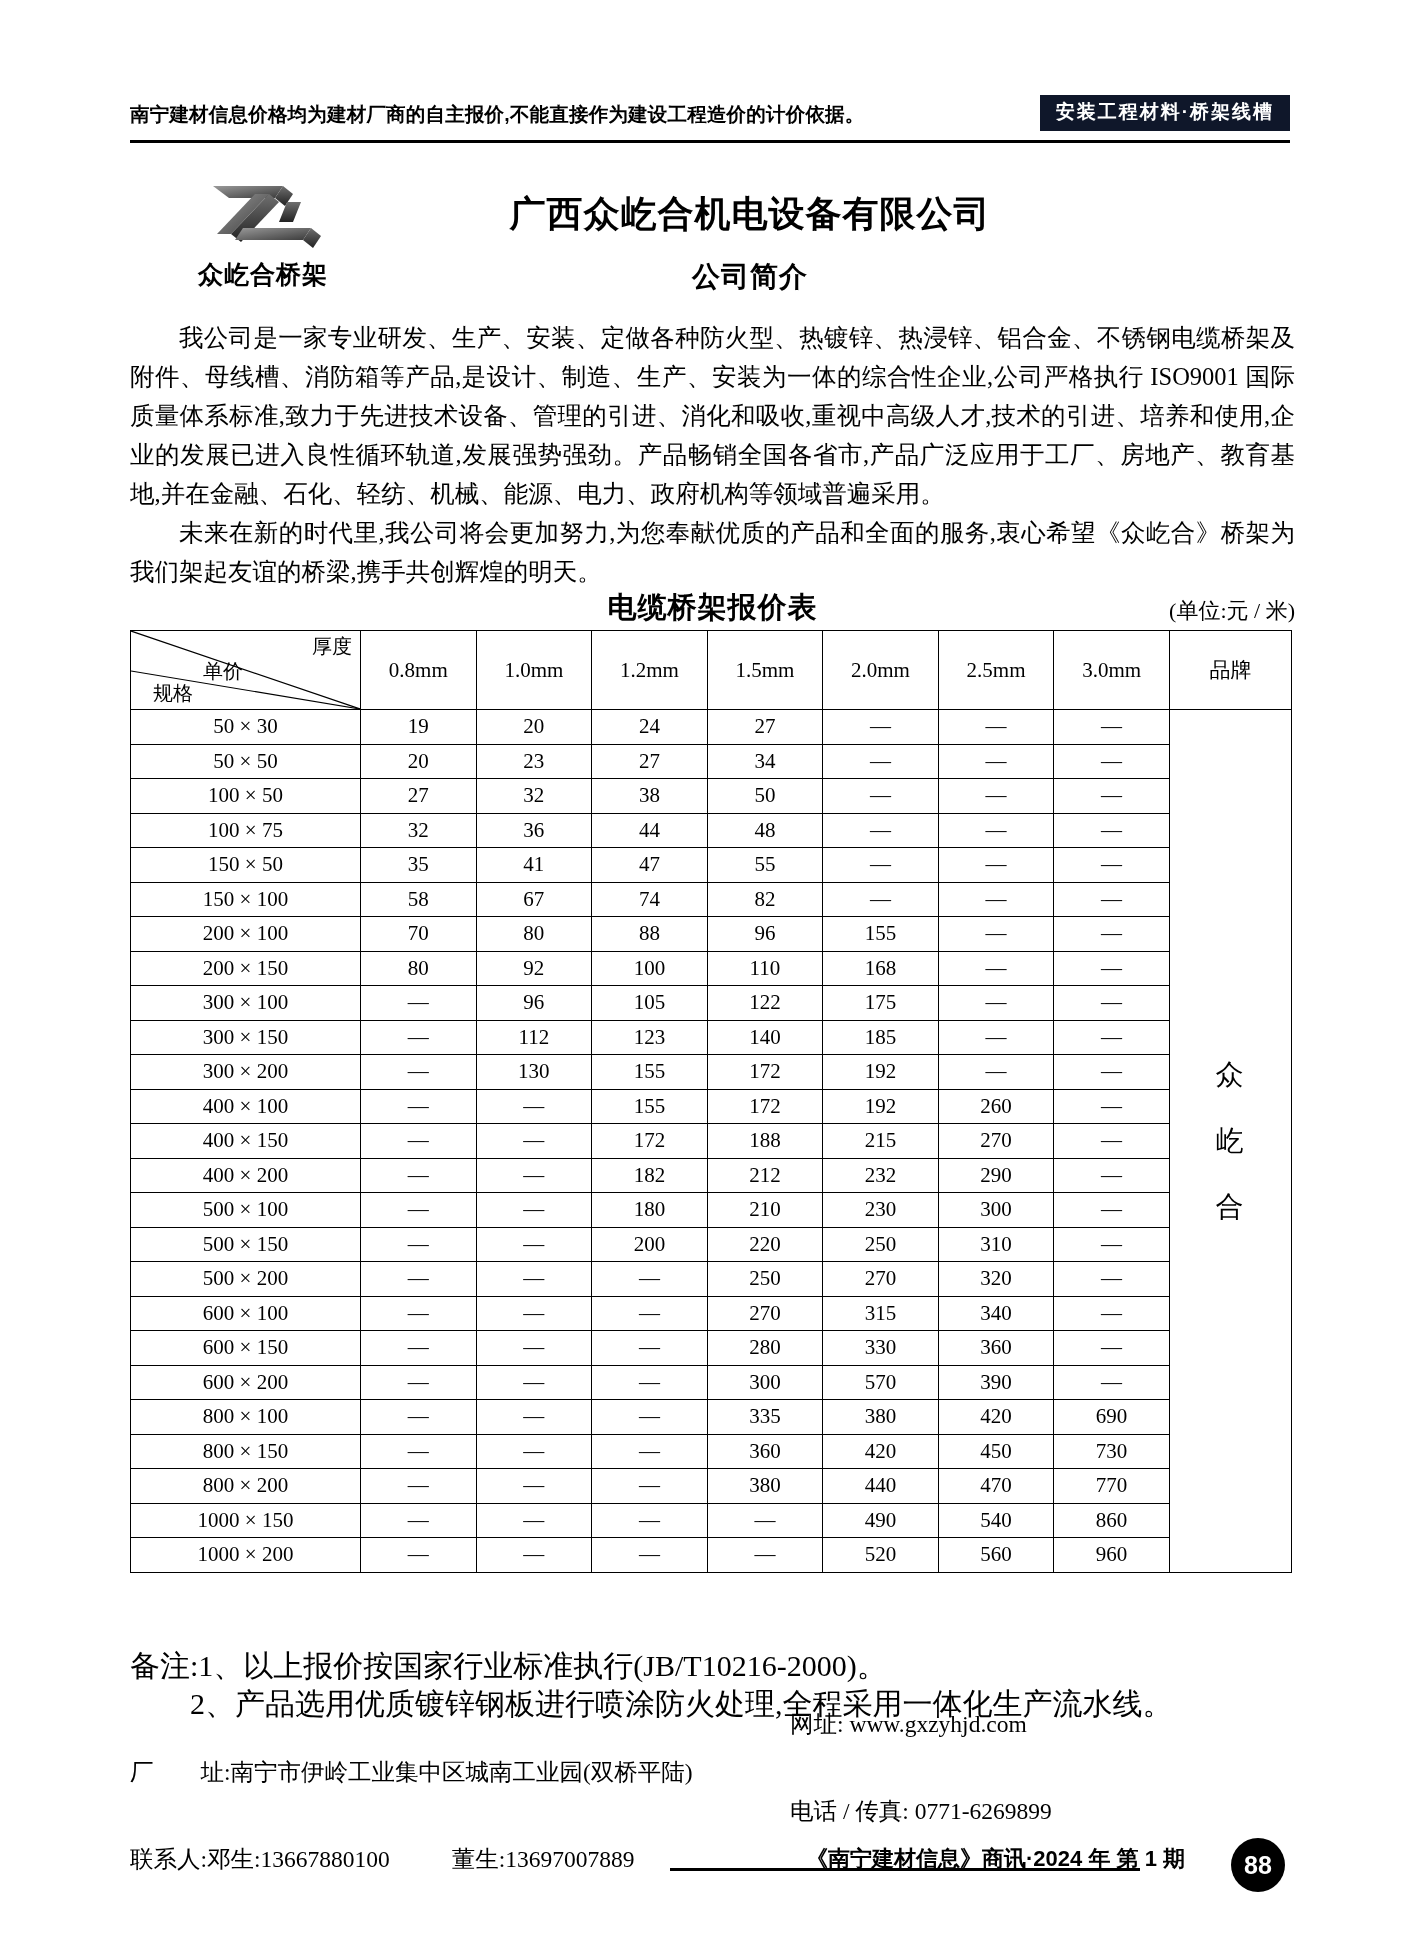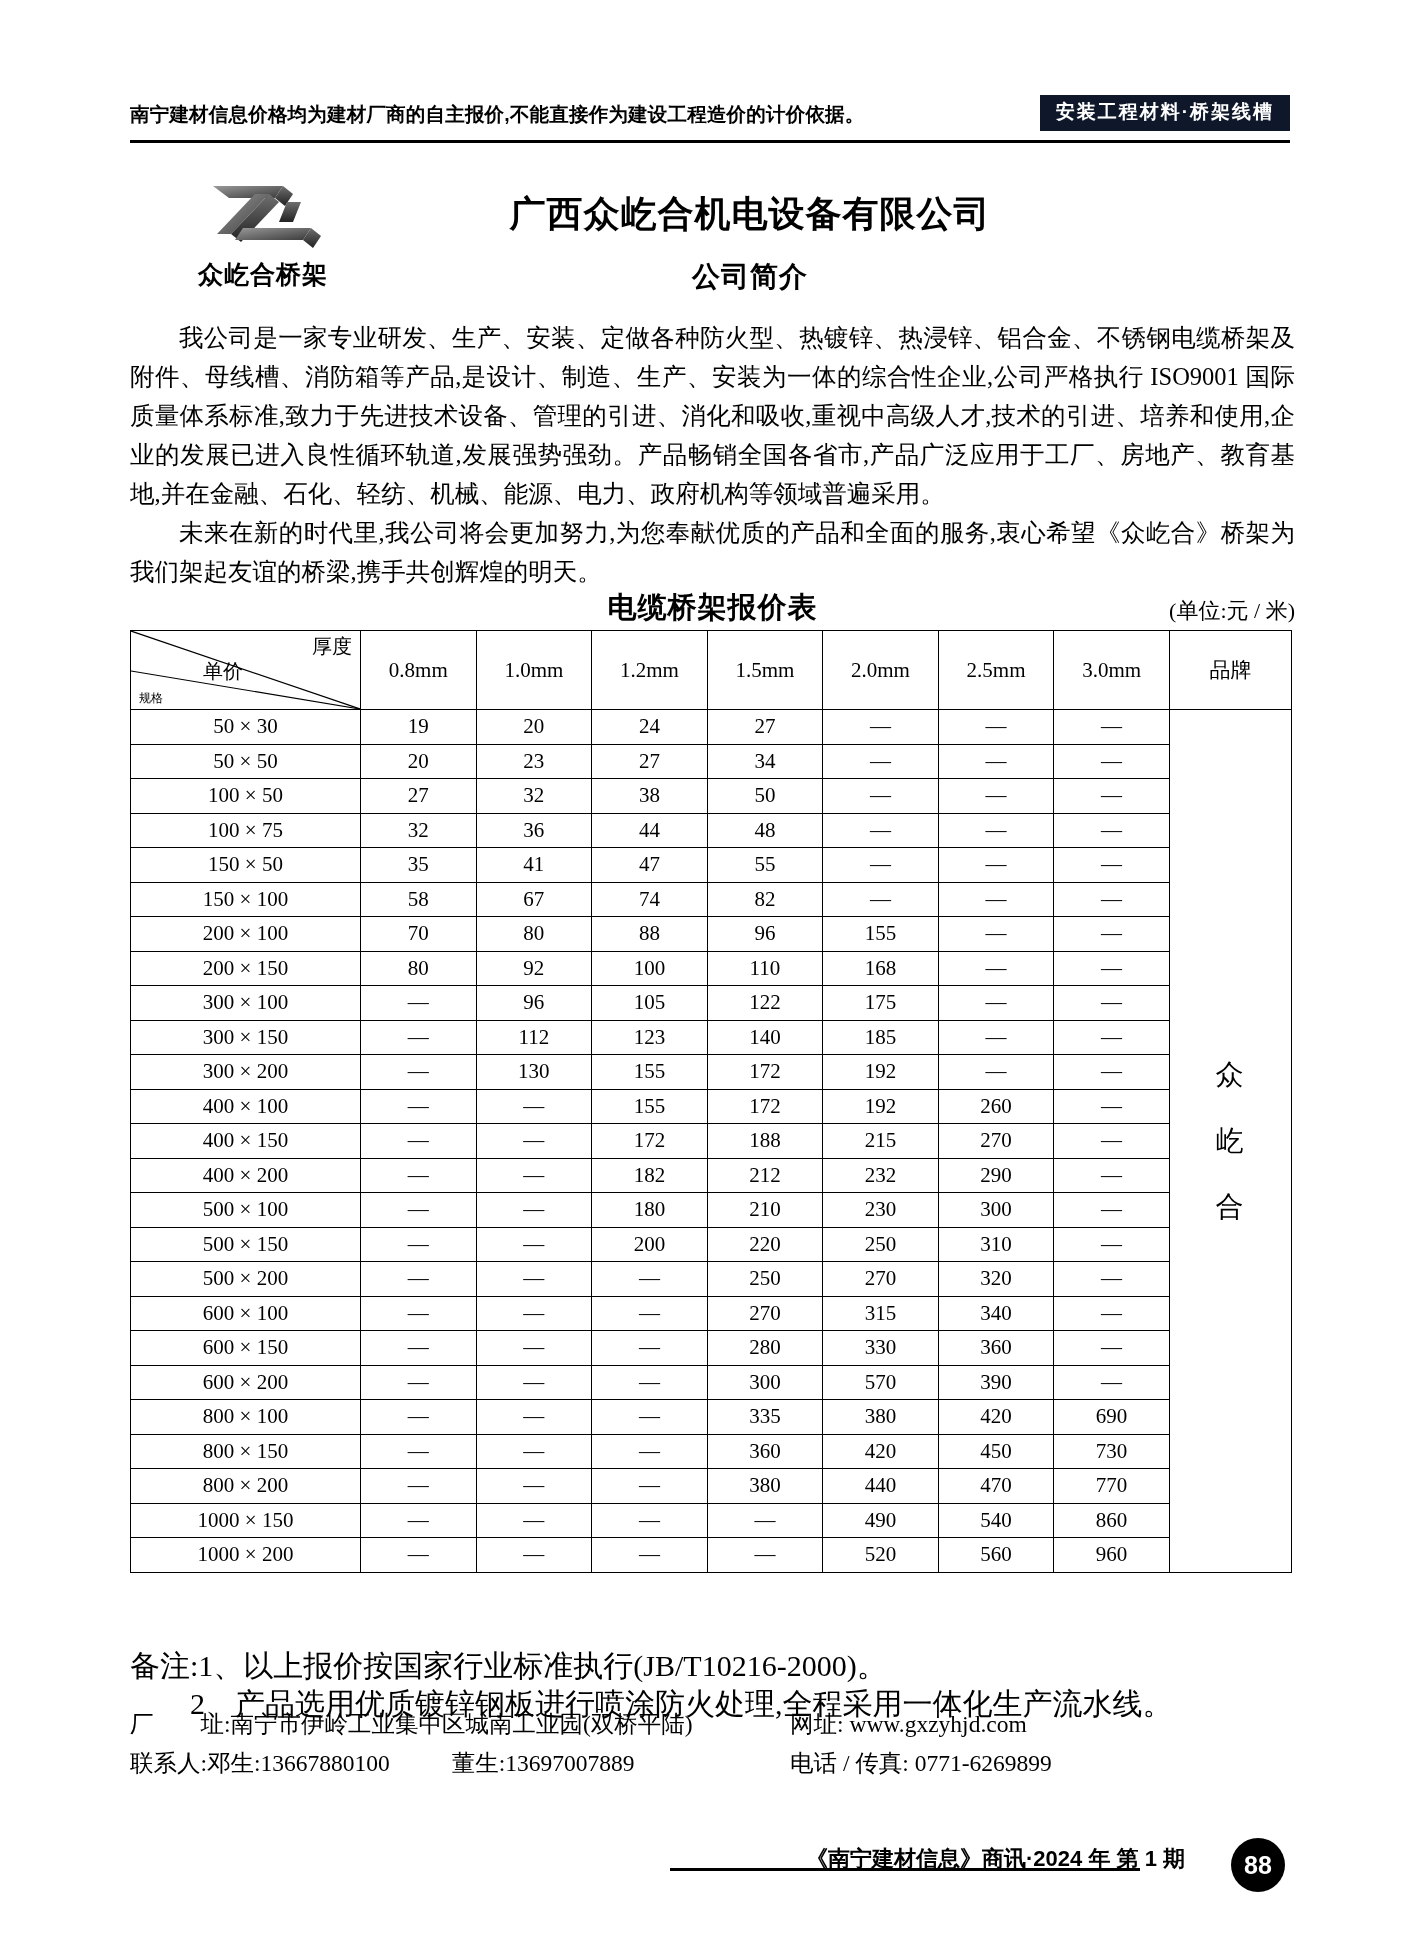--- a/index.html
+++ b/index.html
@@ -182,23 +182,23 @@
     font-size: 20px;
   }
   .corner-cell .lbl-price {
     position: absolute;
     left: 72px;
     top: 27px;
     font-size: 20px;
   }
   .corner-cell .lbl-spec {
     position: absolute;
-    left: 8px;
+    left: 22px;
     bottom: 2px;
-    font-size: 12px;
+    font-size: 20px;
   }
   .col-th { width: 106px; }
   .col-brand { width: 112px; }
   .spec-cell { font-size: 21px; }
   .brand-cell {
     font-family: "Liberation Sans", "DejaVu Sans", sans-serif;
     font-weight: bold;
     font-size: 28px;
     letter-spacing: 2px;
     line-height: 66px;
@@ -223,21 +223,21 @@
     position: absolute;
     left: 130px;
     top: 1705px;
     width: 1165px;
     font-size: 23.5px;
     line-height: 39px;
   }
   .contact-row {
     display: flex;
   }
-  .contact-left { width: 660px; }
+  .contact-left { width: 660px; margin-top: 48px; }
   .contact-right { width: 500px; }
   .c-label { display: inline-block; }
   .c-sep { display: inline-block; width: 62px; }
 
   
   .footer {
     position: absolute;
     left: 130px;
     top: 1838px;
     width: 1165px;

